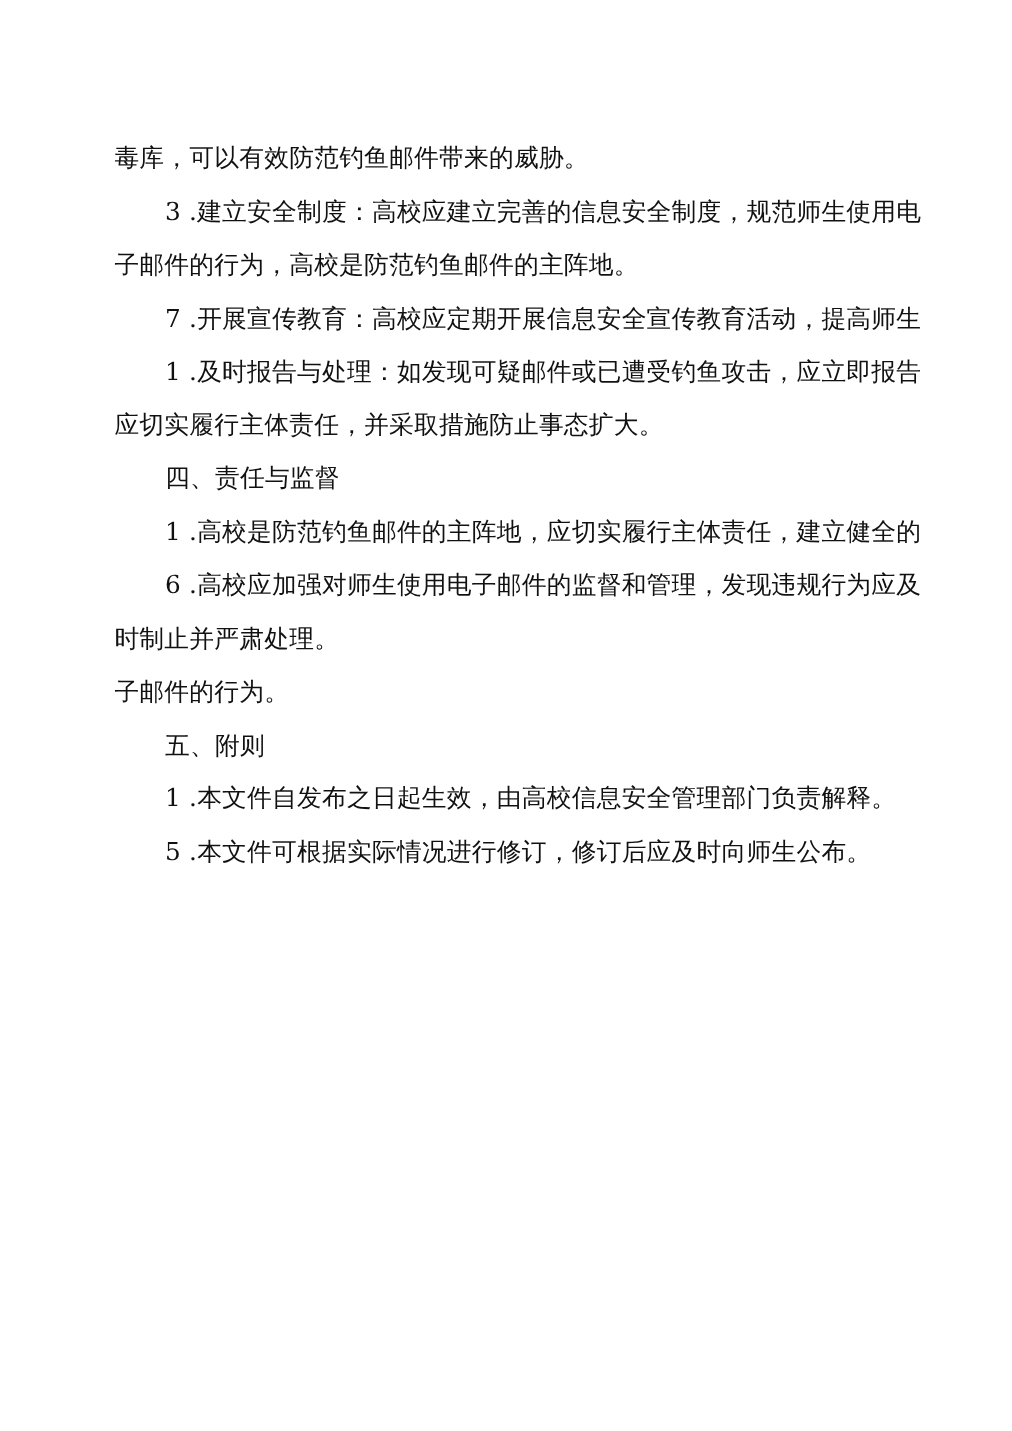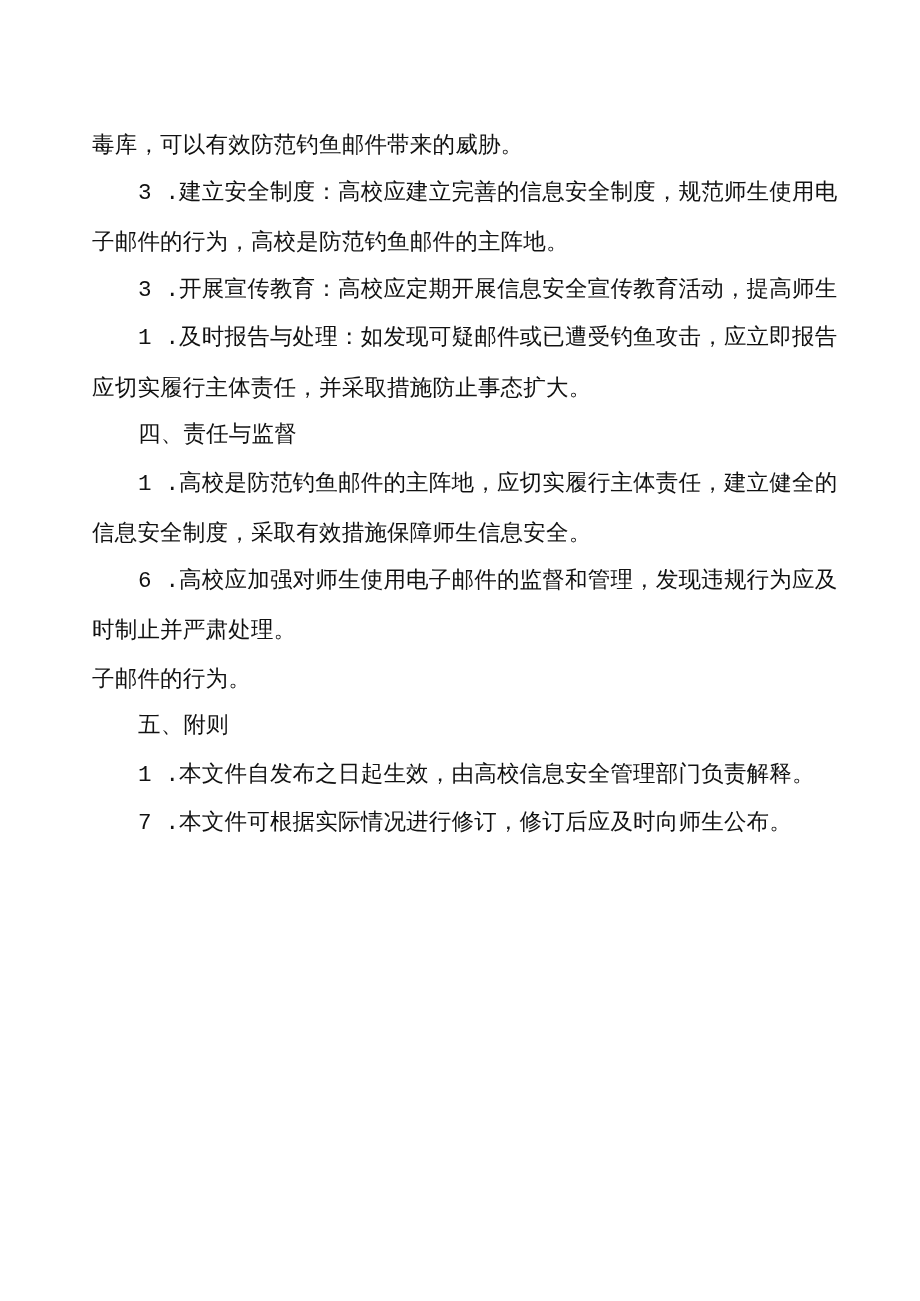--- a/index.html
+++ b/index.html
@@ -10,89 +10,87 @@
   body {
     width: 920px;
     height: 1301px;
     position: relative;
     overflow: hidden;
     font-family: "DejaVu Serif", "Liberation Serif", serif;
     color: #111111;
   }
   .page {
     position: absolute;
-    left: 92px;
+    left: 104px;
     top: 120px;
     width: 706px;
   }
   .para {
     margin: 0;
     font-size: 22.5px;
     line-height: 48.5px;
     text-align: justify;
     text-align-last: left;
     letter-spacing: 0.2px;
     word-break: break-all;
   }
   .line {
     display: block;
     white-space: nowrap;
     height: 48.5px;
   }
   .line.first {
     padding-left: 46px;
-    font-family: Liberation Mono, monospace;
   }
 </style>
 </head>
 <body>
 
 <div class="page">
 
   <p class="para">
     <span class="line">毒库，可以有效防范钓鱼邮件带来的威胁。</span>
   </p>
 
   <p class="para">
     <span class="line first">3 .建立安全制度：高校应建立完善的信息安全制度，规范师生使用电</span>
     <span class="line">子邮件的行为，高校是防范钓鱼邮件的主阵地。</span>
   </p>
 
   <p class="para">
-    <span class="line first">3 .开展宣传教育：高校应定期开展信息安全宣传教育活动，提高师生</span>
+    <span class="line first">7 .开展宣传教育：高校应定期开展信息安全宣传教育活动，提高师生</span>
   </p>
 
   <p class="para">
     <span class="line first">1 .及时报告与处理：如发现可疑邮件或已遭受钓鱼攻击，应立即报告</span>
     <span class="line">应切实履行主体责任，并采取措施防止事态扩大。</span>
   </p>
 
   <p class="para">
     <span class="line first">四、责任与监督</span>
   </p>
 
   <p class="para">
     <span class="line first">1 .高校是防范钓鱼邮件的主阵地，应切实履行主体责任，建立健全的</span>
-    <span class="line">信息安全制度，采取有效措施保障师生信息安全。</span>
   </p>
 
   <p class="para">
     <span class="line first">6 .高校应加强对师生使用电子邮件的监督和管理，发现违规行为应及</span>
     <span class="line">时制止并严肃处理。</span>
   </p>
 
   <p class="para">
     <span class="line">子邮件的行为。</span>
   </p>
 
   <p class="para">
     <span class="line first">五、附则</span>
   </p>
 
   <p class="para">
     <span class="line first">1 .本文件自发布之日起生效，由高校信息安全管理部门负责解释。</span>
   </p>
 
   <p class="para">
-    <span class="line first">7 .本文件可根据实际情况进行修订，修订后应及时向师生公布。</span>
+    <span class="line first">5 .本文件可根据实际情况进行修订，修订后应及时向师生公布。</span>
   </p>
 
 </div>
 
 </body></html>

